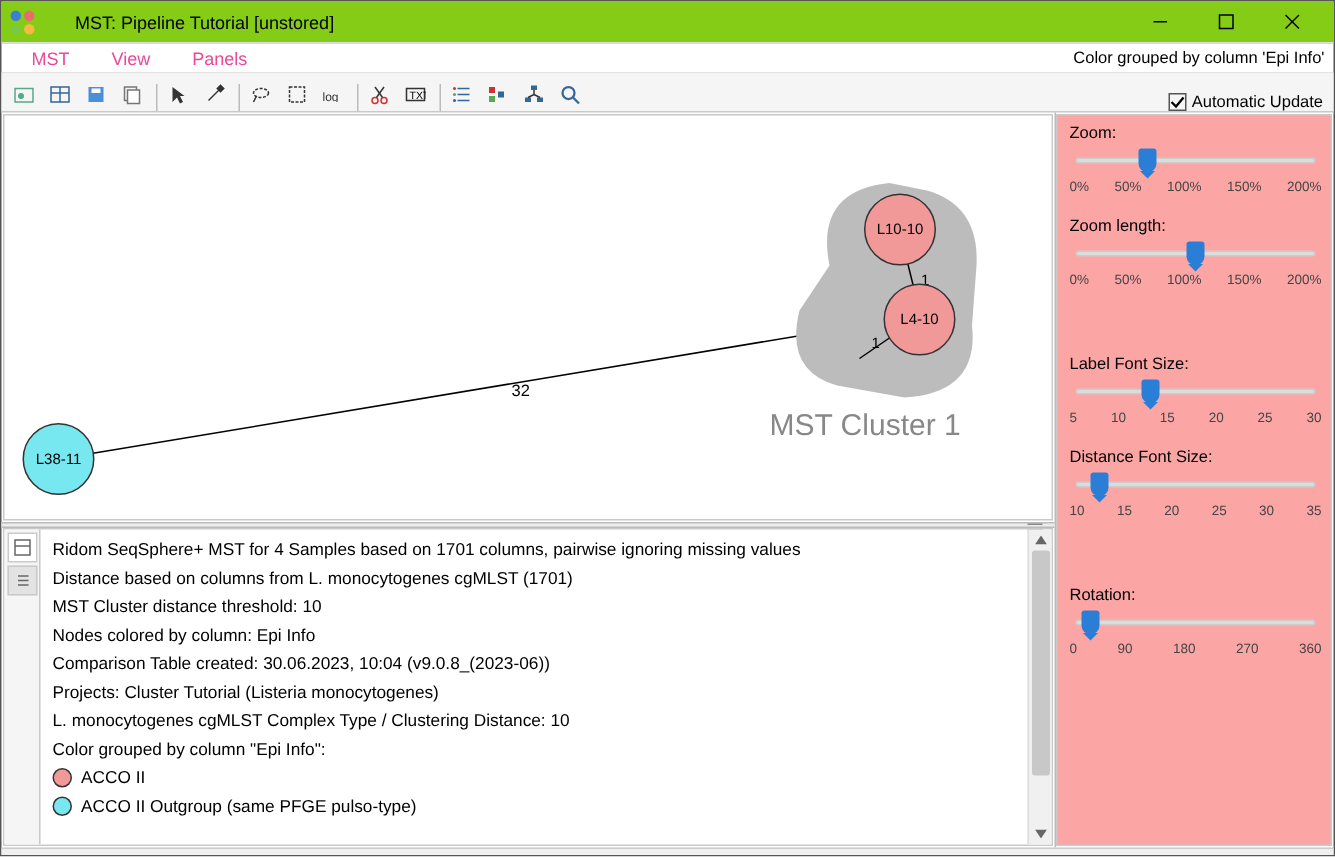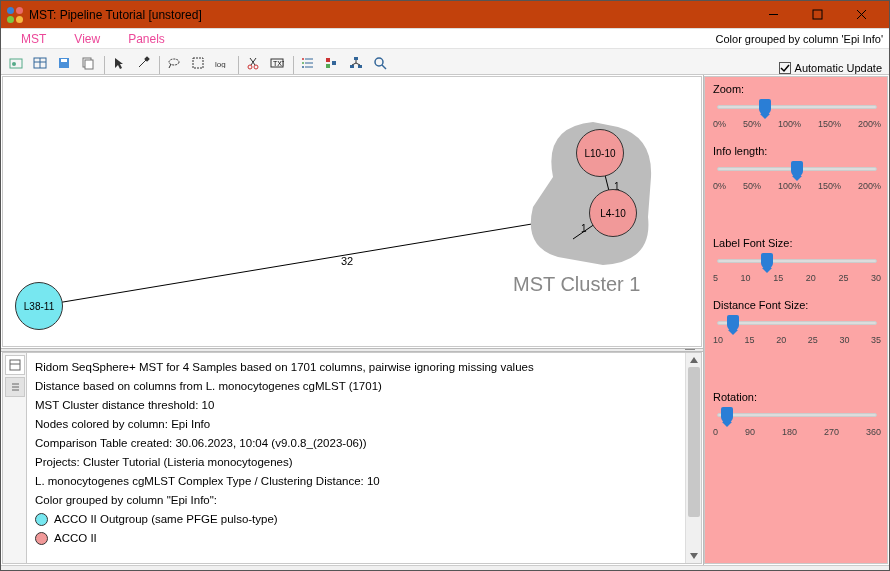--- a/index.html
+++ b/index.html
@@ -1,18 +1,18 @@
 <!DOCTYPE html>
 <html><head>
 <meta charset="utf-8">
 <style>
   * { box-sizing: border-box; margin: 0; padding: 0; }
   html, body { width: 890px; height: 571px; overflow: hidden; font-family: "Segoe UI", Tahoma, sans-serif; font-size: 12px; background: #fff; }
   .window { width: 890px; height: 571px; border: 1px solid #555; display: flex; flex-direction: column; background: #fff; }
-  .titlebar { display: flex; align-items: center; height: 28px; padding: 0 6px; border-bottom: 1px solid #ddd; background: #c2410c; }
+  .titlebar { display: flex; align-items: center; height: 28px; padding: 0 6px; border-bottom: 1px solid #ddd; background: #84cc16; gap: 21px; }
   .titlebar .icon { width: 16px; height: 16px; margin-right: 6px; position: relative; }
   .titlebar .icon span { position: absolute; border-radius: 50%; }
   .titlebar .icon .c1 { width:7px; height:7px; background:#3a7fd5; left:0; top:0;}
   .titlebar .icon .c2 { width:7px; height:7px; background:#e96b6b; right:0; top:0;}
   .titlebar .icon .c3 { width:7px; height:7px; background:#7ac943; left:0; bottom:0;}
   .titlebar .icon .c4 { width:7px; height:7px; background:#f5b942; right:0; bottom:0;}
   .titlebar .title { flex:1; font-size: 12px; color:#000;}
   .winbtns { display:flex; gap:0; }
   .winbtn { width: 44px; height: 26px; display:flex; align-items:center; justify-content:center; }
   .winbtn svg { width:11px; height:11px; }
@@ -267,22 +267,22 @@
         </div>
         <div class="info-content">
           <div class="row">Ridom SeqSphere+ MST for 4 Samples based on 1701 columns, pairwise ignoring missing values</div>
           <div class="row">Distance based on columns from L. monocytogenes cgMLST (1701)</div>
           <div class="row">MST Cluster distance threshold: 10</div>
           <div class="row">Nodes colored by column: Epi Info</div>
           <div class="row">Comparison Table created: 30.06.2023, 10:04 (v9.0.8_(2023-06))</div>
           <div class="row">Projects: Cluster Tutorial (Listeria monocytogenes)</div>
           <div class="row">L. monocytogenes cgMLST Complex Type / Clustering Distance: 10</div>
           <div class="row">Color grouped by column "Epi Info":</div>
+          <div class="row"><span class="legend-swatch" style="background:#f19999"></span><span>ACCO II</span></div>
           <div class="row"><span class="legend-swatch" style="background:#77e7f0"></span><span>ACCO II Outgroup (same PFGE pulso-type)</span></div>
-          <div class="row"><span class="legend-swatch" style="background:#f19999"></span><span>ACCO II</span></div>
         </div>
         <div class="info-scrolltrack">
           <div class="arrow" style="top:2px;">
               <svg width="8" height="6">
                 <polygon points="4,0 8,6 0,6" fill="#666"></polygon>
               </svg>
             </div>
           <div class="thumb" style="top:14px; height:150px;"></div>
           <div class="arrow" style="bottom:2px;">
               <svg width="8" height="6">
@@ -302,21 +302,21 @@
         </div>
         <div class="ticks">
           <span>0%</span>
             <span>50%</span>
             <span>100%</span>
             <span>150%</span>
             <span>200%</span>
         </div>
       </div>
       <div class="ctrl">
-        <div class="label">Info length:</div>
+        <div class="label">Zoom length:</div>
         <div class="slider-wrap">
           <div class="slider-track"></div>
           <div class="slider-thumb" style="left:50%"></div>
         </div>
         <div class="ticks">
           <span>0%</span>
             <span>50%</span>
             <span>100%</span>
             <span>150%</span>
             <span>200%</span>

